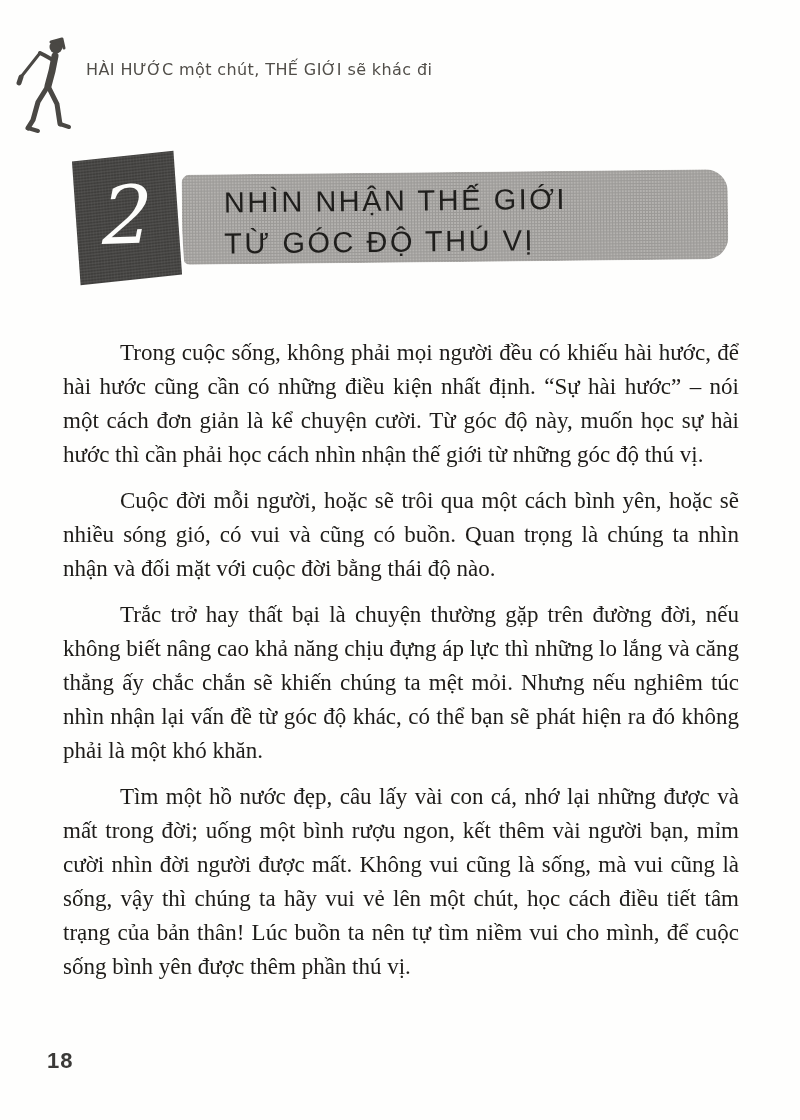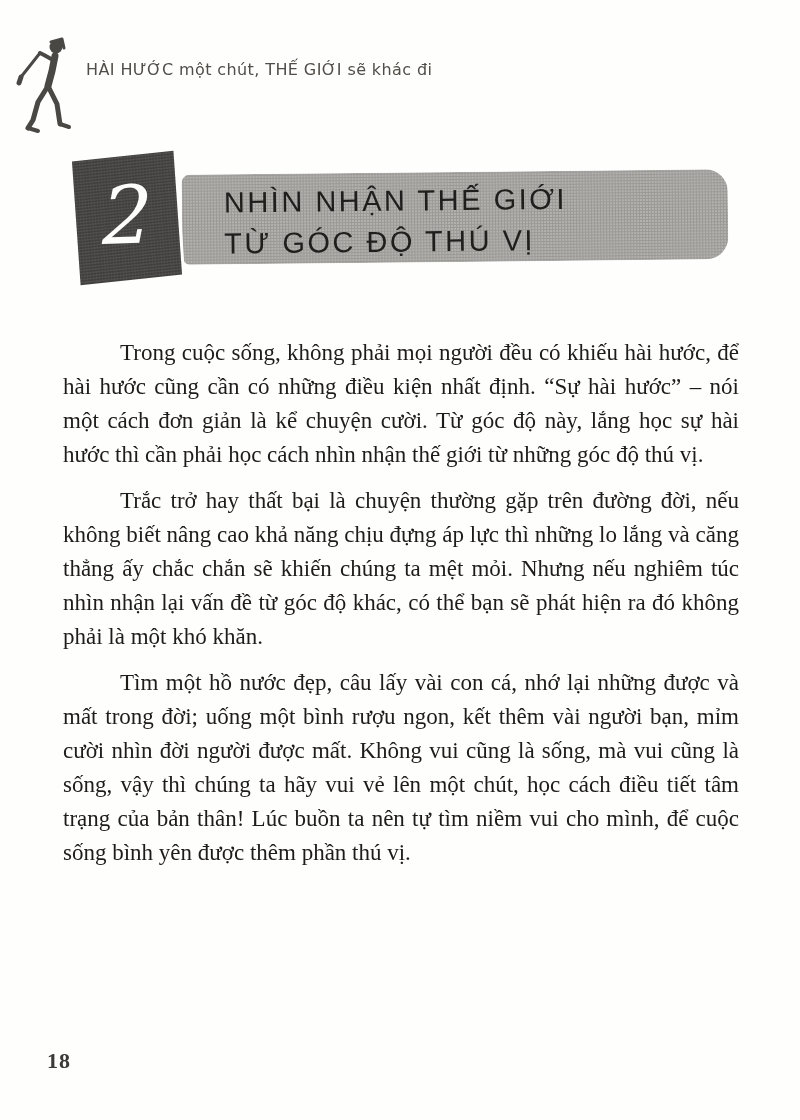--- a/index.html
+++ b/index.html
@@ -80,21 +80,21 @@
     text-align:justify;
   }
   .body-text p{
     text-indent:57px;
     margin-bottom:12px;
   }
 
   
   .page-number{
     position:absolute;left:47px;top:1048px;
-    font-family:Liberation Serif, serif;
+    font-family:Liberation Sans, sans-serif;
     font-weight:bold;font-size:22px;
     color:#3b3a38;letter-spacing:1px;
   }
 </style>
 </head>
 <body>
 
 <div class="page">
 
   <svg class="golfer" viewBox="0 0 62 102" fill="none" stroke="#4a4844" stroke-linecap="round" stroke-linejoin="round">
@@ -121,20 +121,21 @@
     <div class="chapter-banner">
       <div class="chapter-title-line">NHÌN NHẬN THẾ GIỚI</div>
       <div class="chapter-title-line">TỪ GÓC ĐỘ THÚ VỊ</div>
     </div>
     <div class="chapter-number-box">
       <span class="chapter-number">2</span>
     </div>
   </div>
 
   <div class="body-text">
-    <p>Trong cuộc sống, không phải mọi người đều có khiếu hài hước, để hài hước cũng cần có những điều kiện nhất định. “Sự hài hước” – nói một cách đơn giản là kể chuyện cười. Từ góc độ này, lắng học sự hài hước thì cần phải học cách nhìn nhận thế giới từ những góc độ thú vị.</p>
+    <p>Trong cuộc sống, không phải mọi người đều có khiếu hài hước, để hài hước cũng cần có những điều kiện nhất định. “Sự hài hước” – nói một cách đơn giản là kể chuyện cười. Từ góc độ này, muốn học sự hài hước thì cần phải học cách nhìn nhận thế giới từ những góc độ thú vị.</p>
+    <p>Cuộc đời mỗi người, hoặc sẽ trôi qua một cách bình yên, hoặc sẽ nhiều sóng gió, có vui và cũng có buồn. Quan trọng là chúng ta nhìn nhận và đối mặt với cuộc đời bằng thái độ nào.</p>
     <p>Trắc trở hay thất bại là chuyện thường gặp trên đường đời, nếu không biết nâng cao khả năng chịu đựng áp lực thì những lo lắng và căng thẳng ấy chắc chắn sẽ khiến chúng ta mệt mỏi. Nhưng nếu nghiêm túc nhìn nhận lại vấn đề từ góc độ khác, có thể bạn sẽ phát hiện ra đó không phải là một khó khăn.</p>
     <p>Tìm một hồ nước đẹp, câu lấy vài con cá, nhớ lại những được và mất trong đời; uống một bình rượu ngon, kết thêm vài người bạn, mỉm cười nhìn đời người được mất. Không vui cũng là sống, mà vui cũng là sống, vậy thì chúng ta hãy vui vẻ lên một chút, học cách điều tiết tâm trạng của bản thân! Lúc buồn ta nên tự tìm niềm vui cho mình, để cuộc sống bình yên được thêm phần thú vị.</p>
   </div>
 
   <div class="page-number">18</div>
 
 </div>
 
 </body></html>

